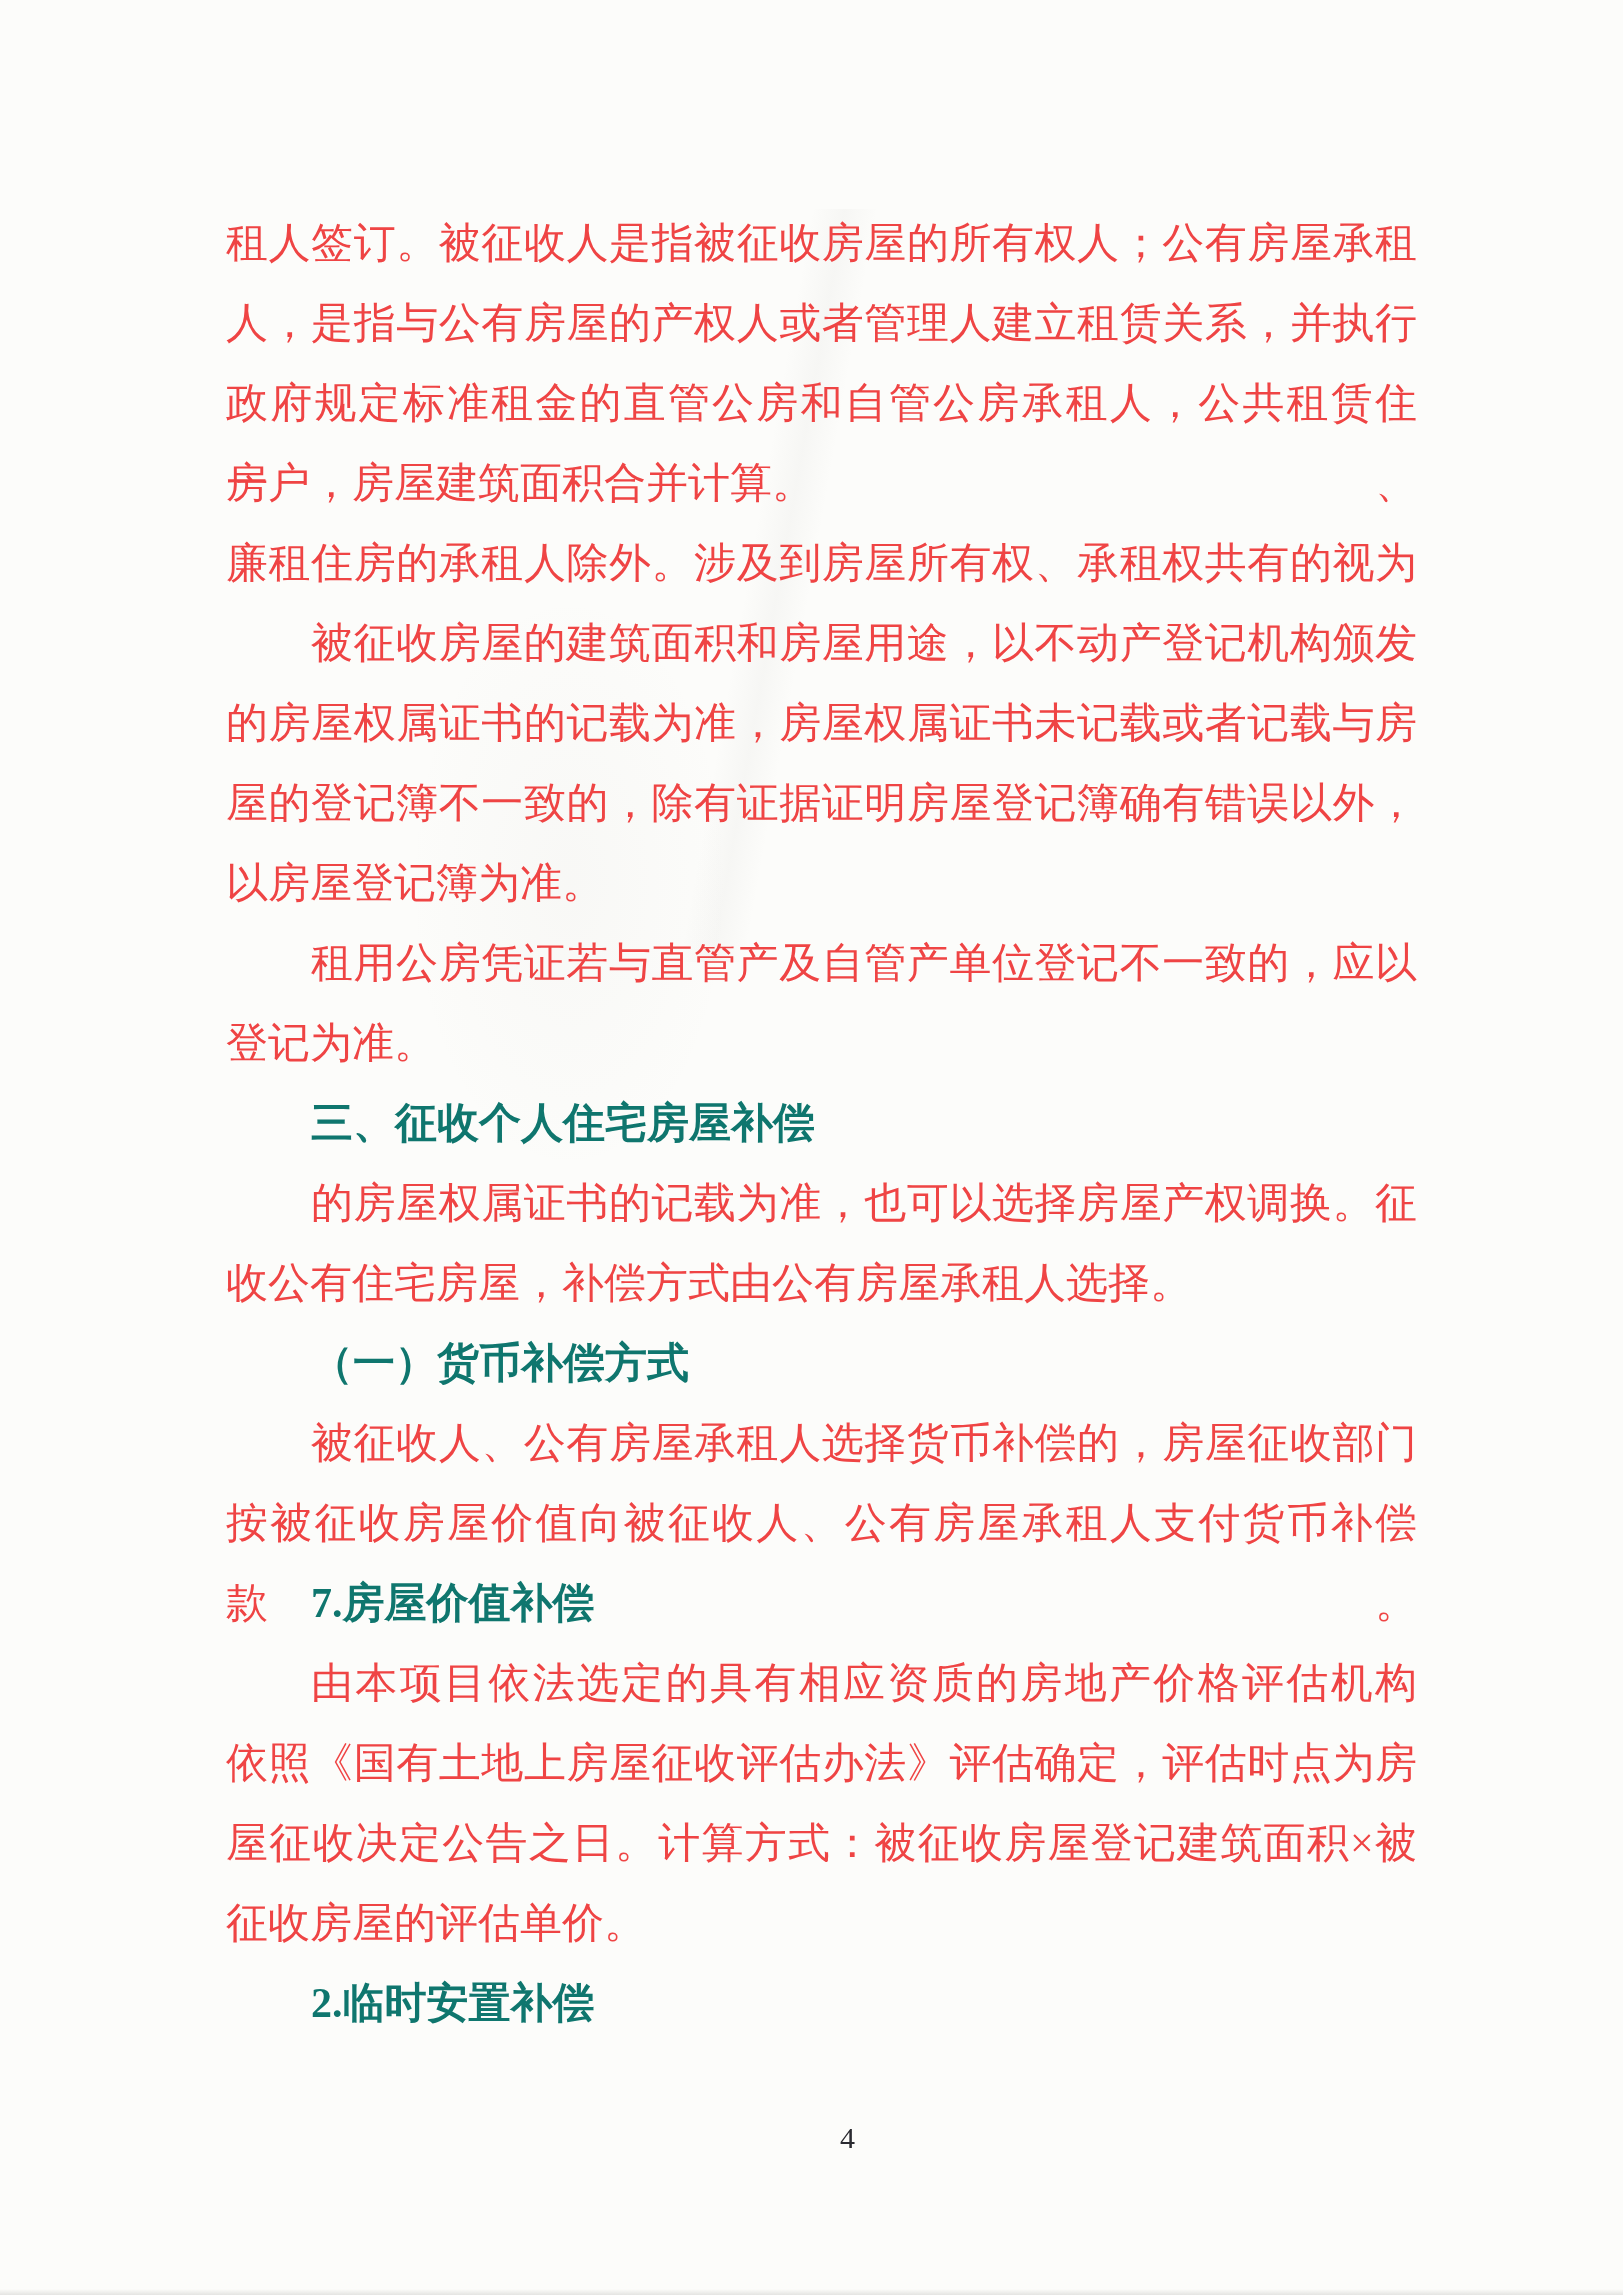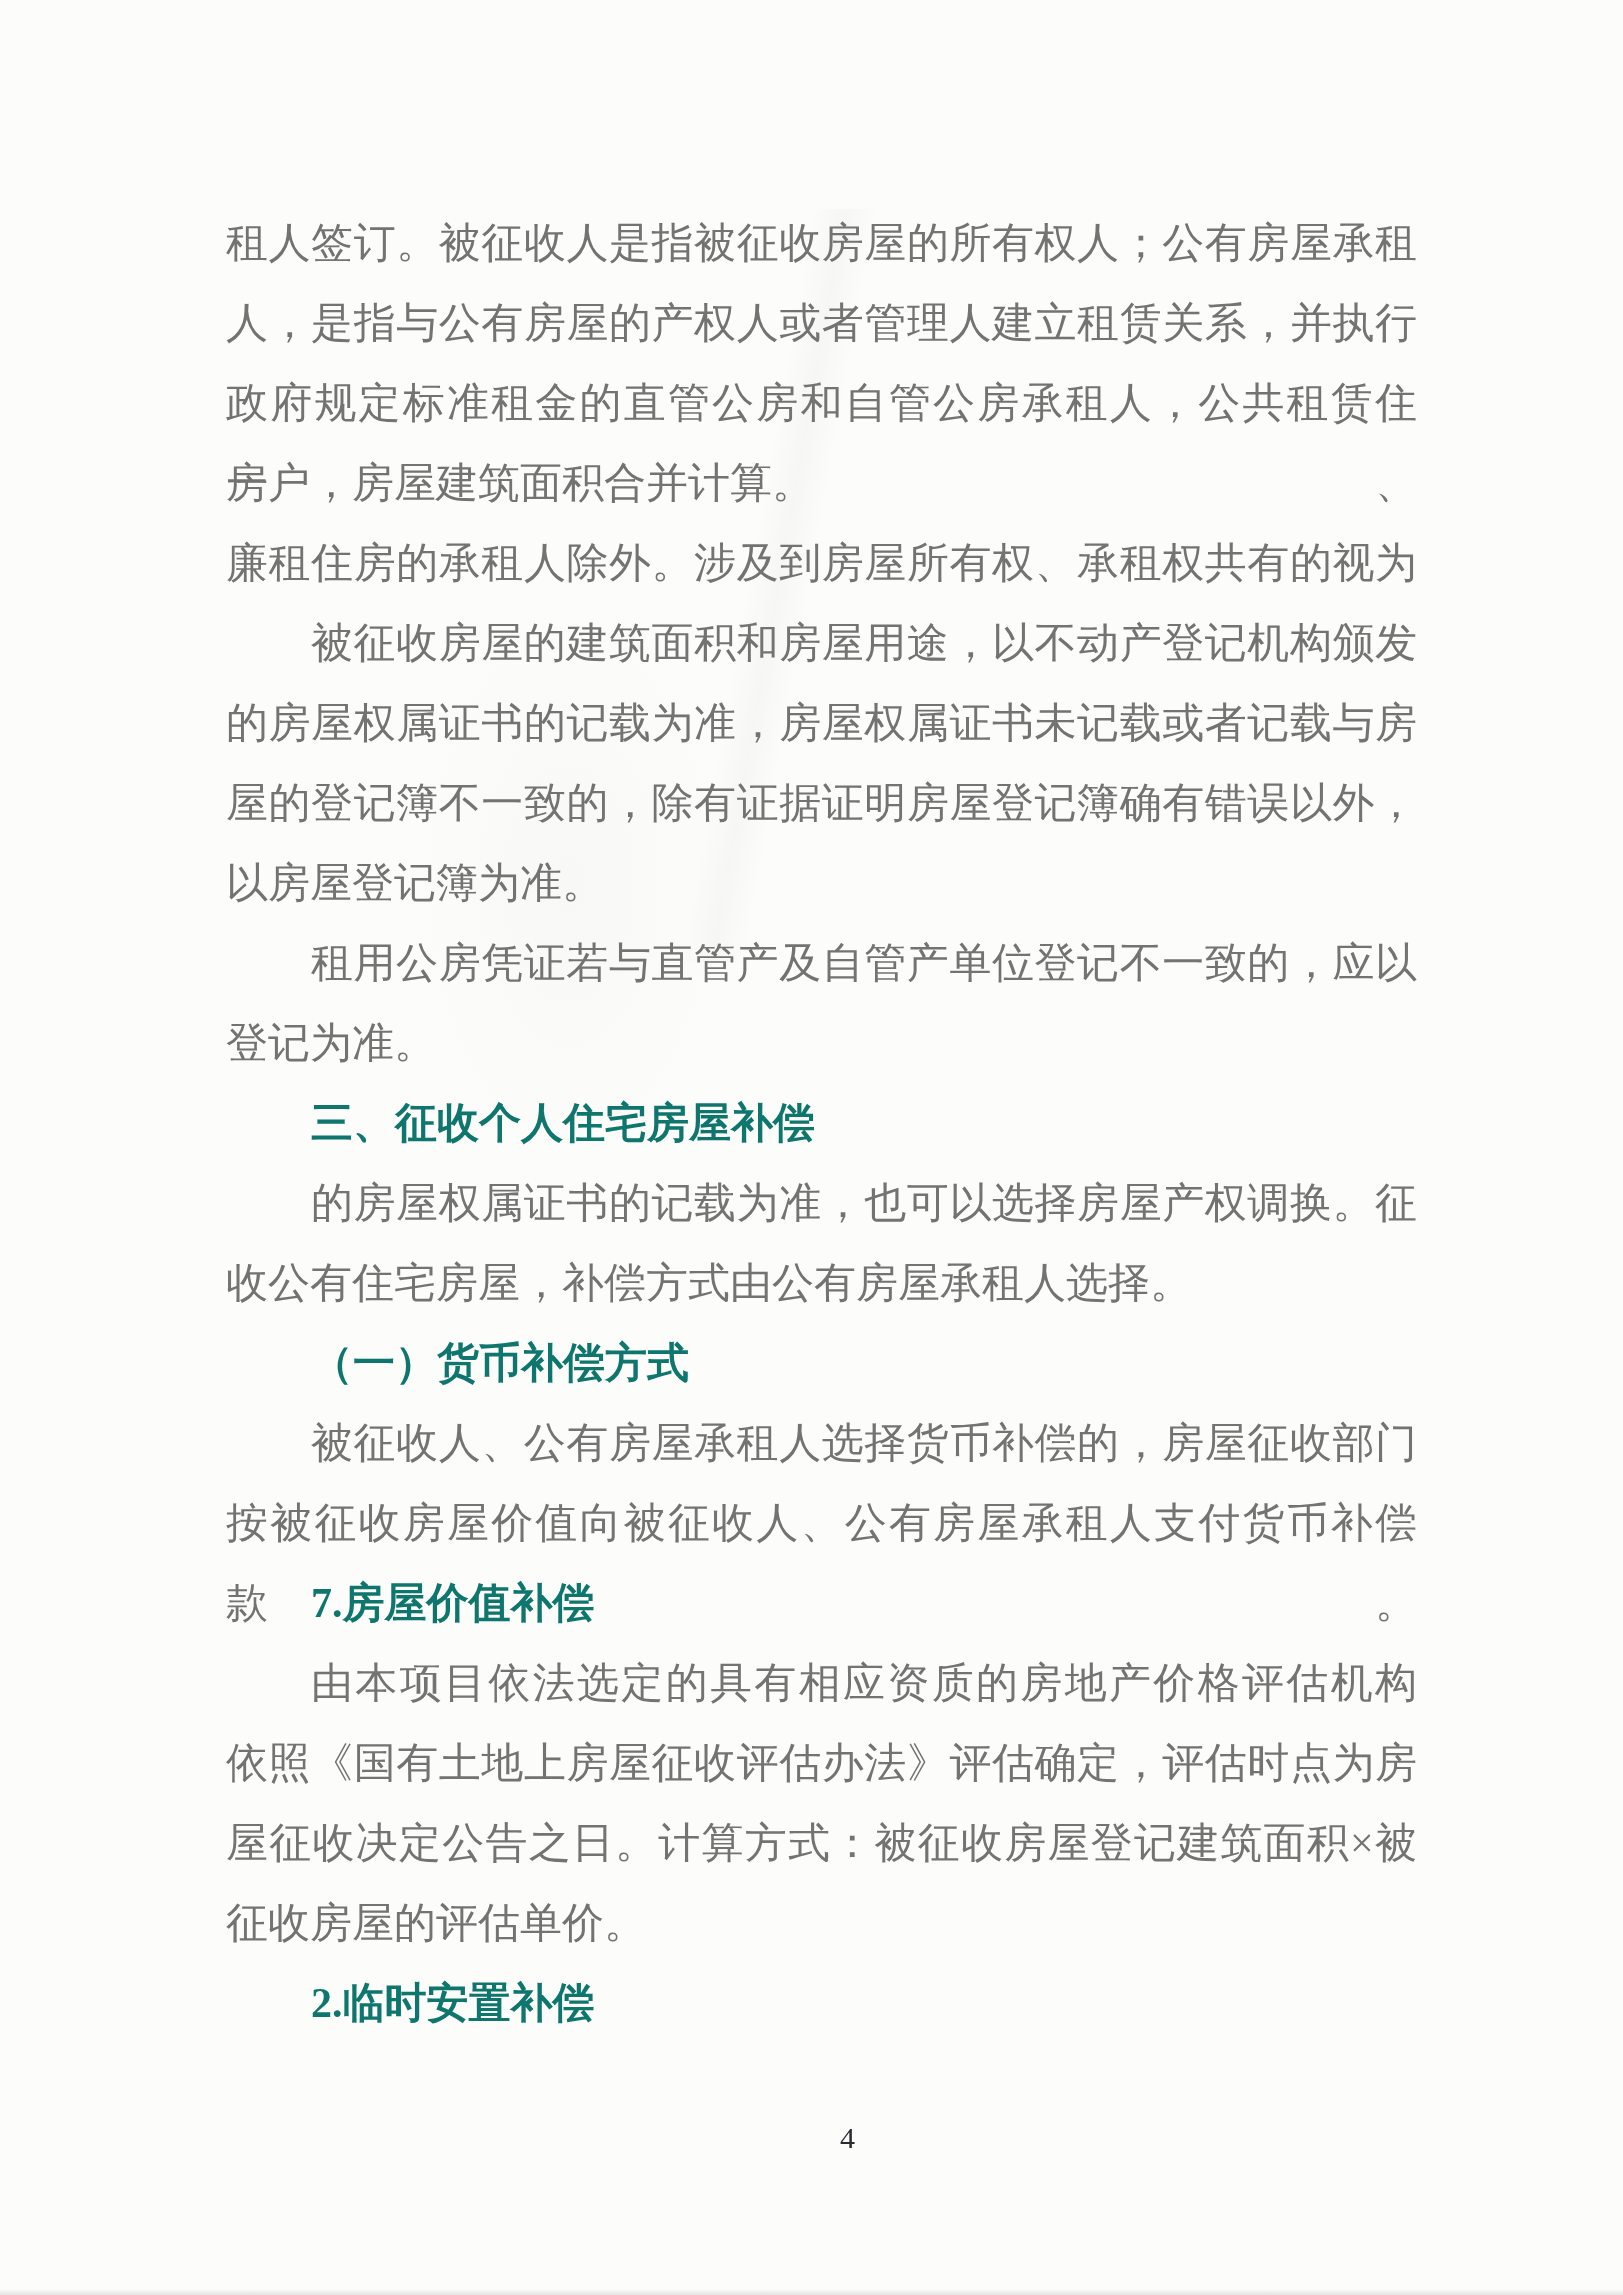--- a/index.html
+++ b/index.html
@@ -42,21 +42,21 @@
     left: 226px;
     top: 203px;
     width: 1191px;
   }
   .line {
     box-sizing: border-box;
     width: 1191px;
     height: 80px;
     line-height: 80px;
     font-size: 42px;
-    color: #737373;
+    color: #ef4444;
     letter-spacing: 0;
     white-space: normal;
     text-align: left;
   }
   .line.fill {
     text-align: justify;
     text-align-last: justify;
     text-justify: inter-character;
   }
   .line.indent {

